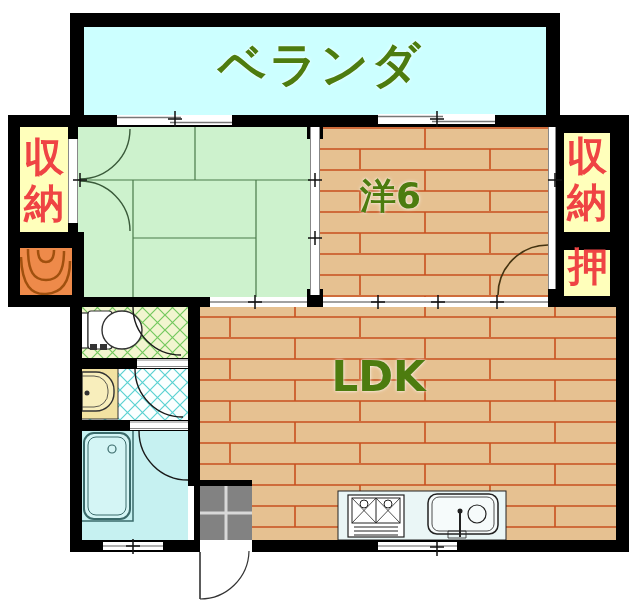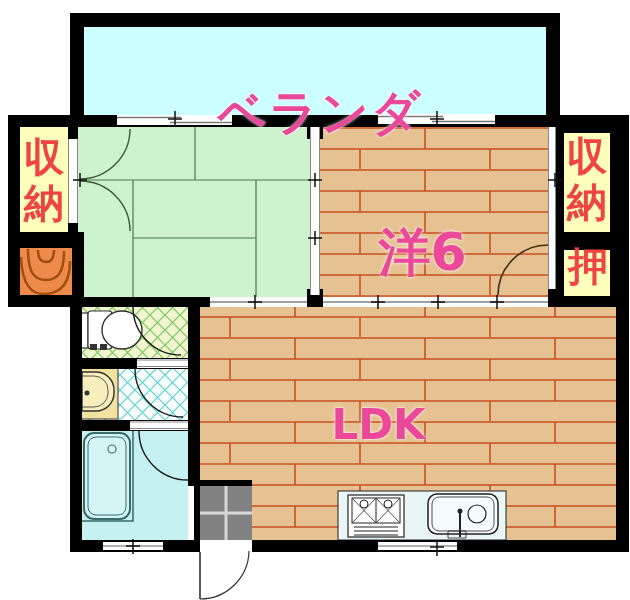--- a/index.html
+++ b/index.html
@@ -3,26 +3,26 @@
 <meta charset="utf-8">
 <style>
   html,body{margin:0;padding:0;background:#fff;}
   .stage{
     position:relative;width:630px;height:600px;background:#ffffff;overflow:hidden;
     font-family:"DejaVu Sans","Liberation Sans",sans-serif;
   }
   .stage svg{position:absolute;left:0;top:0;}
   .lbl{position:absolute;font-weight:700;line-height:1;white-space:nowrap;
        text-shadow:0 0 2px rgba(255,255,255,.85),0 0 4px rgba(255,255,255,.6);}
-  .blue{color:#ec4899;margin-top:48px;}
+  .blue{color:#4d7c0f;}
   .red{color:#ef4444;text-shadow:none;}
   .vert{white-space:normal;word-break:break-all;text-align:center;line-height:1.15;}
   .lbl-veranda{left:190px;top:40px;width:260px;font-size:48px;text-align:center;letter-spacing:2px;}
   .lbl-wa6{left:130px;top:174px;width:125px;font-size:54px;text-align:center;}
-  .lbl-yo6{left:360px;top:178px;width:125px;font-size:52px;text-align:center;}
+  .lbl-yo6{left:360px;top:178px;width:125px;font-size:36px;text-align:left;}
   .lbl-ldk1{left:306px;top:356px;width:145px;font-size:42px;text-align:center;}
   .lbl-ldk2{left:296px;top:418px;width:125px;font-size:50px;text-align:center;}
   .lbl-genkan{left:215px;top:551px;width:140px;font-size:42px;text-align:center;}
   .lbl-st-left{left:20px;top:134px;width:48px;font-size:40px;}
   .lbl-st-right{left:563px;top:133px;width:48px;font-size:40px;}
   .lbl-oshi{left:565px;top:246px;width:46px;font-size:40px;text-align:center;}
 </style>
 </head>
 <body>
 

